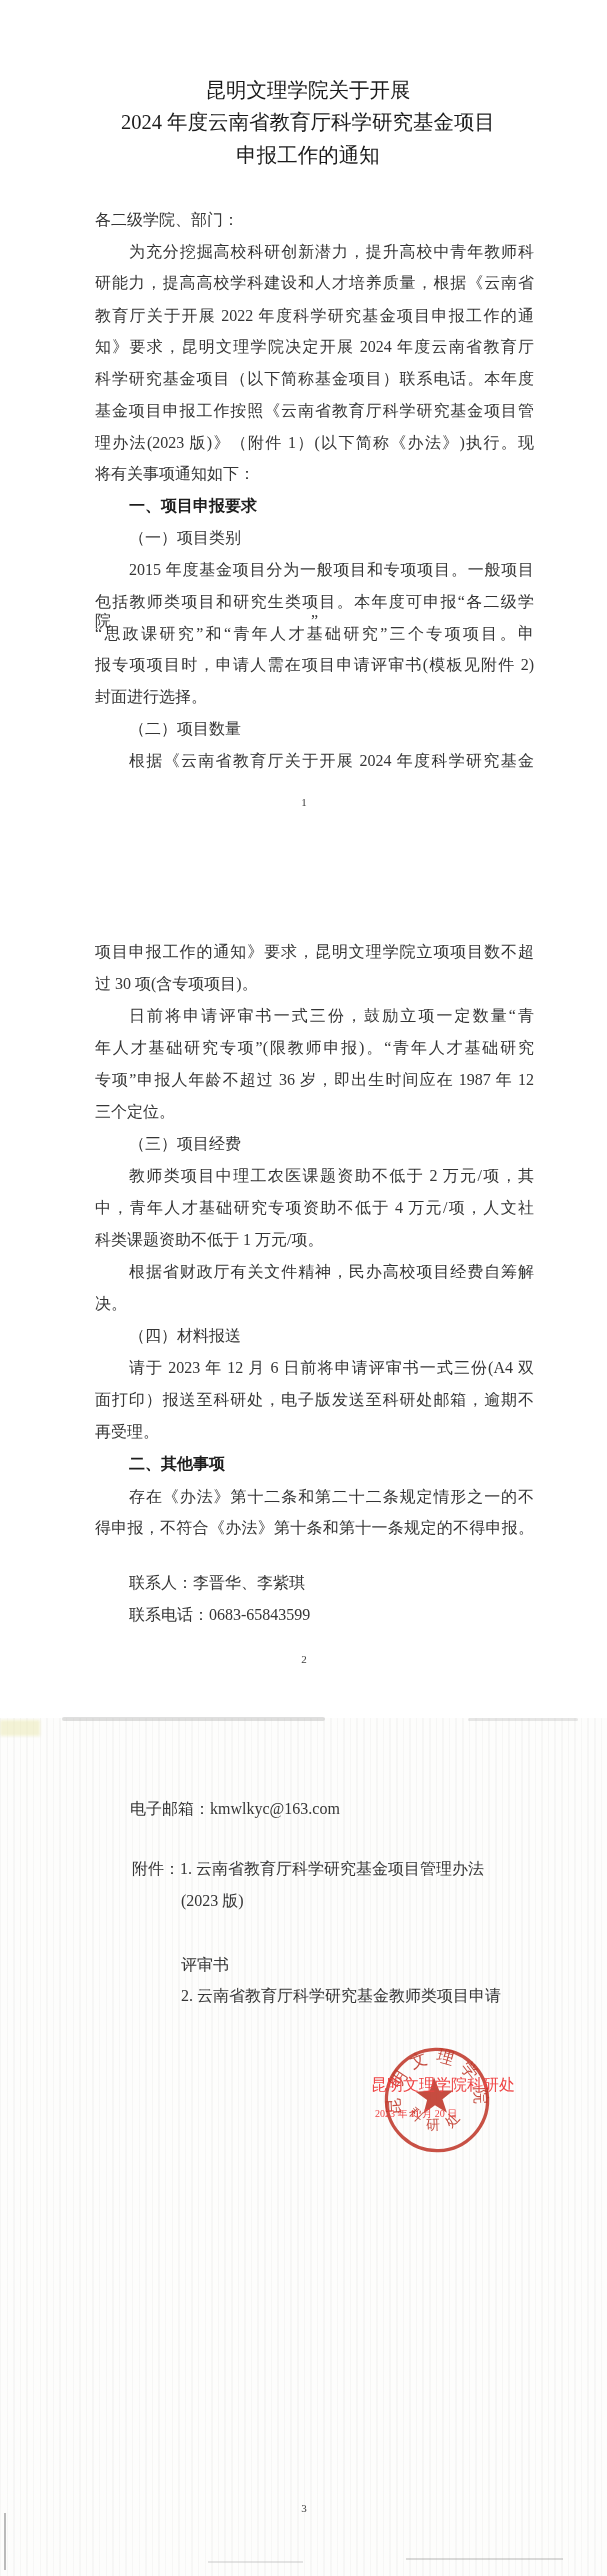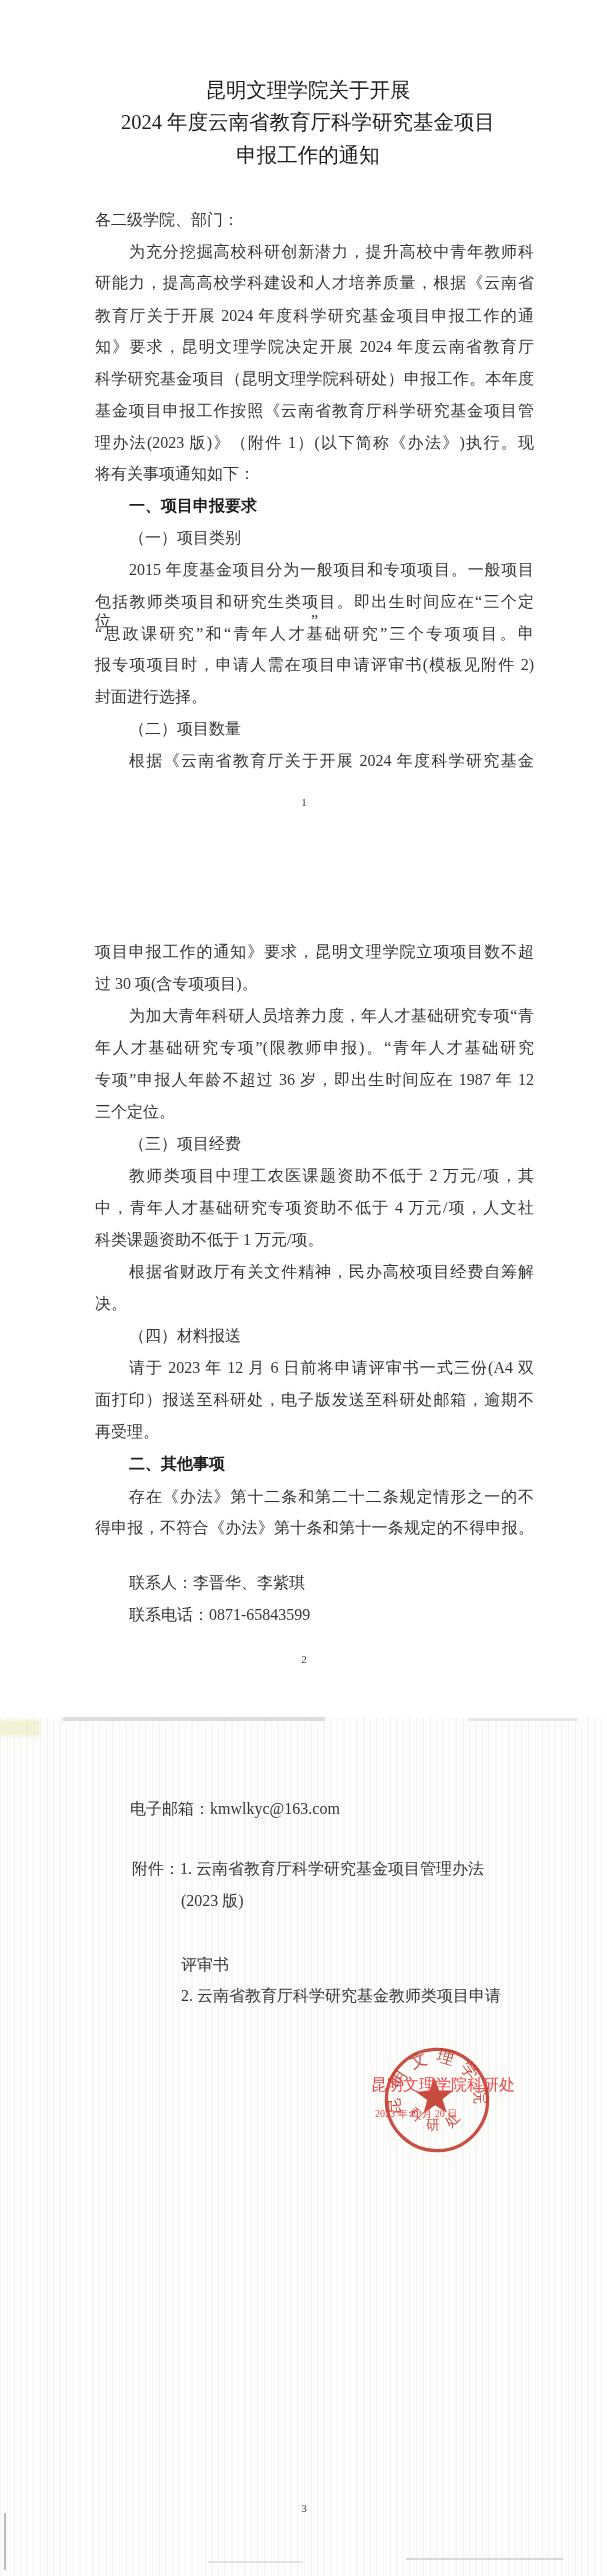--- a/index.html
+++ b/index.html
@@ -28,62 +28,62 @@
 <div id="doc">
 
   <div>
     <div class="title-line" style="top:78px">昆明文理学院关于开展</div>
     <div class="title-line" style="top:110px">2024 年度云南省教育厅科学研究基金项目</div>
     <div class="title-line" style="top:143px">申报工作的通知</div>
 
     <div class="ln" style="top:210px">各二级学院、部门：</div>
     <div class="ln j ind" style="top:242px">为充分挖掘高校科研创新潜力，提升高校中青年教师科</div>
     <div class="ln j" style="top:273px">研能力，提高高校学科建设和人才培养质量，根据《云南省</div>
-    <div class="ln j" style="top:306px">教育厅关于开展 2024 年度科学研究基金项目申报工作的通</div>
+    <div class="ln j" style="top:306px">教育厅关于开展 2022 年度科学研究基金项目申报工作的通</div>
     <div class="ln j" style="top:337px">知》要求，昆明文理学院决定开展 2024 年度云南省教育厅</div>
-    <div class="ln j" style="top:369px">科学研究基金项目（昆明文理学院科研处）申报工作。本年度</div>
+    <div class="ln j" style="top:369px">科学研究基金项目（以下简称基金项目）联系电话。本年度</div>
     <div class="ln j" style="top:401px">基金项目申报工作按照《云南省教育厅科学研究基金项目管</div>
     <div class="ln j" style="top:433px">理办法(2023 版)》（附件 1）(以下简称《办法》)执行。现</div>
     <div class="ln" style="top:464px">将有关事项通知如下：</div>
     <div class="ln ind hei" style="top:496px">一、项目申报要求</div>
     <div class="ln ind" style="top:528px">（一）项目类别</div>
     <div class="ln j ind" style="top:560px">2015 年度基金项目分为一般项目和专项项目。一般项目</div>
-    <div class="ln j" style="top:592px">包括教师类项目和研究生类项目。即出生时间应在“三个定位”、</div>
+    <div class="ln j" style="top:592px">包括教师类项目和研究生类项目。本年度可申报“各二级学院”、</div>
     <div class="ln j" style="top:624px">“思政课研究”和“青年人才基础研究”三个专项项目。申</div>
     <div class="ln j" style="top:655px">报专项项目时，申请人需在项目申请评审书(模板见附件 2)</div>
     <div class="ln" style="top:687px">封面进行选择。</div>
     <div class="ln ind" style="top:719px">（二）项目数量</div>
     <div class="ln j ind" style="top:751px">根据《云南省教育厅关于开展 2024 年度科学研究基金</div>
 
     <div class="pagenum" style="top:795px">1</div>
   </div>
 
   <div>
     <div class="ln j" style="top:942px">项目申报工作的通知》要求，昆明文理学院立项项目数不超</div>
     <div class="ln" style="top:974px">过 30 项(含专项项目)。</div>
-    <div class="ln j ind" style="top:1006px">为加大青年科研人员培养力度，年人才基础研究专项“青</div>
+    <div class="ln j ind" style="top:1006px">日前将申请评审书一式三份，鼓励立项一定数量“青</div>
     <div class="ln j" style="top:1038px">年人才基础研究专项”(限教师申报)。“青年人才基础研究</div>
     <div class="ln j" style="top:1070px">专项”申报人年龄不超过 36 岁，即出生时间应在 1987 年 12</div>
     <div class="ln" style="top:1102px">三个定位。</div>
     <div class="ln ind" style="top:1134px">（三）项目经费</div>
     <div class="ln j ind" style="top:1166px">教师类项目中理工农医课题资助不低于 2 万元/项，其</div>
     <div class="ln j" style="top:1198px">中，青年人才基础研究专项资助不低于 4 万元/项，人文社</div>
     <div class="ln" style="top:1230px">科类课题资助不低于 1 万元/项。</div>
     <div class="ln j ind" style="top:1262px">根据省财政厅有关文件精神，民办高校项目经费自筹解</div>
     <div class="ln" style="top:1294px">决。</div>
     <div class="ln ind" style="top:1326px">（四）材料报送</div>
     <div class="ln j ind" style="top:1358px">请于 2023 年 12 月 6 日前将申请评审书一式三份(A4 双</div>
     <div class="ln j" style="top:1390px">面打印）报送至科研处，电子版发送至科研处邮箱，逾期不</div>
     <div class="ln" style="top:1422px">再受理。</div>
     <div class="ln ind hei" style="top:1454px">二、其他事项</div>
     <div class="ln j ind" style="top:1487px">存在《办法》第十二条和第二十二条规定情形之一的不</div>
     <div class="ln j" style="top:1518px">得申报，不符合《办法》第十条和第十一条规定的不得申报。</div>
 
     <div class="ln ind" style="top:1573px">联系人：李晋华、李紫琪</div>
-    <div class="ln ind" style="top:1605px">联系电话：0871-65843599</div>
+    <div class="ln ind" style="top:1605px">联系电话：0683-65843599</div>
 
     <div class="pagenum" style="top:1652px">2</div>
   </div>
 
   <div>
     <div class="scan"></div>
     <div class="artifact" style="left:62px;top:1717px;width:263px;height:3.7px;background:rgba(185,185,185,0.45);border-radius:2.2px;filter:blur(0.7px);"></div>
     <div class="artifact" style="left:468px;top:1718px;width:110px;height:2.9px;background:rgba(195,195,195,0.4);border-radius:1.5px;filter:blur(0.7px);"></div>
     <div class="artifact" style="left:0px;top:1720px;width:40px;height:16px;background:rgba(235,233,180,0.55);filter:blur(1.5px);"></div>
     <div class="artifact" style="left:4.4px;top:2513px;width:1.5px;height:57px;background:rgba(120,120,120,0.5);"></div>

